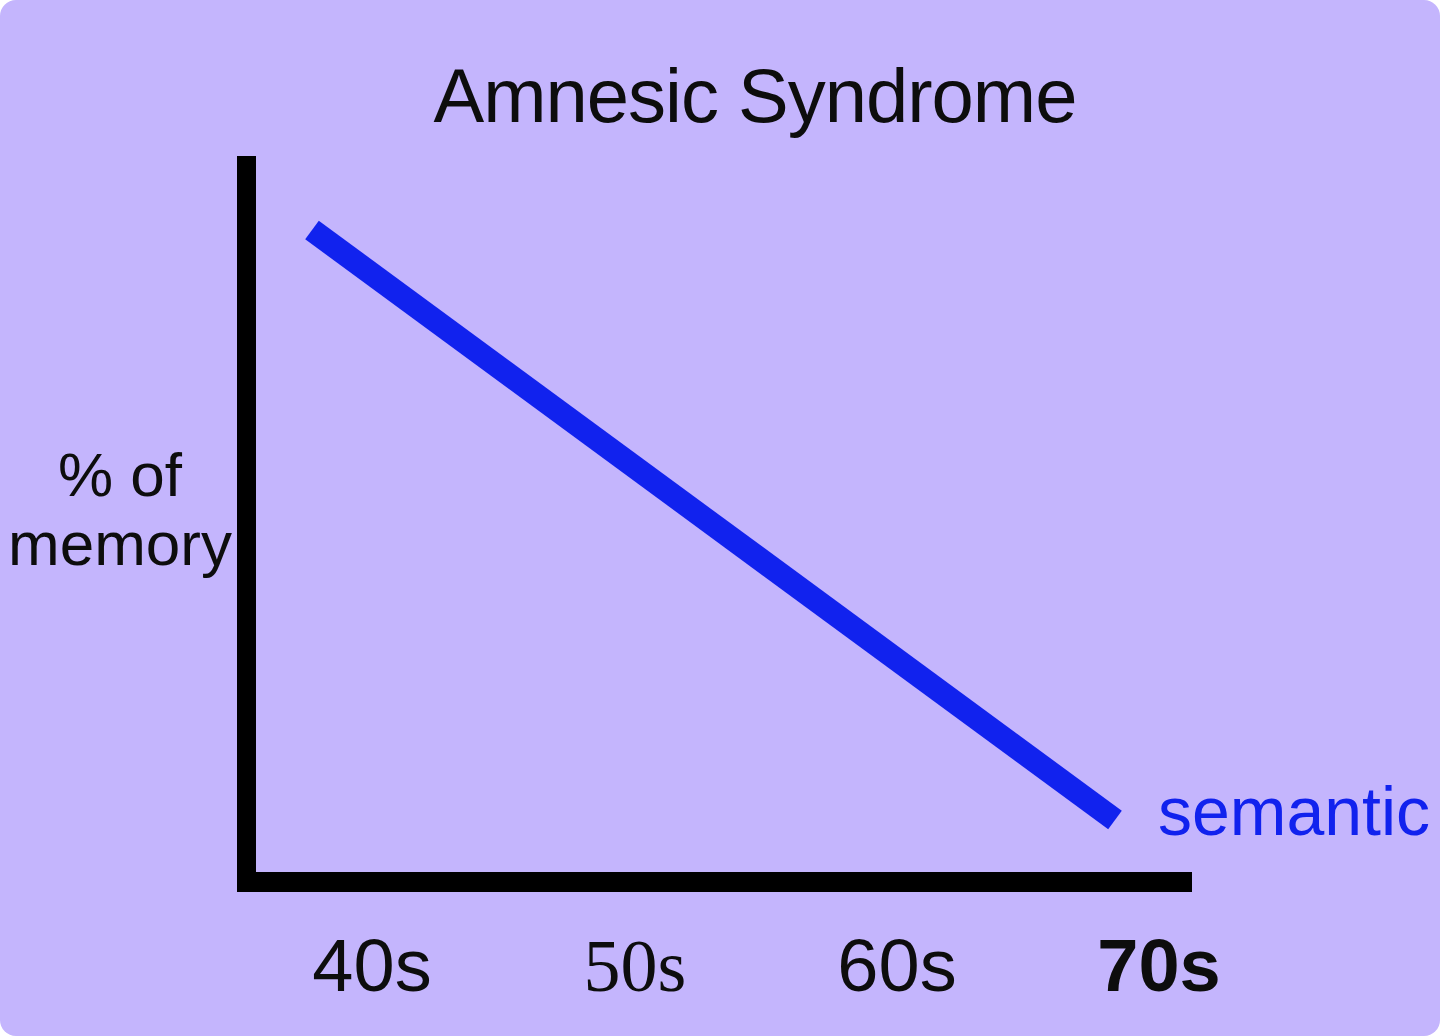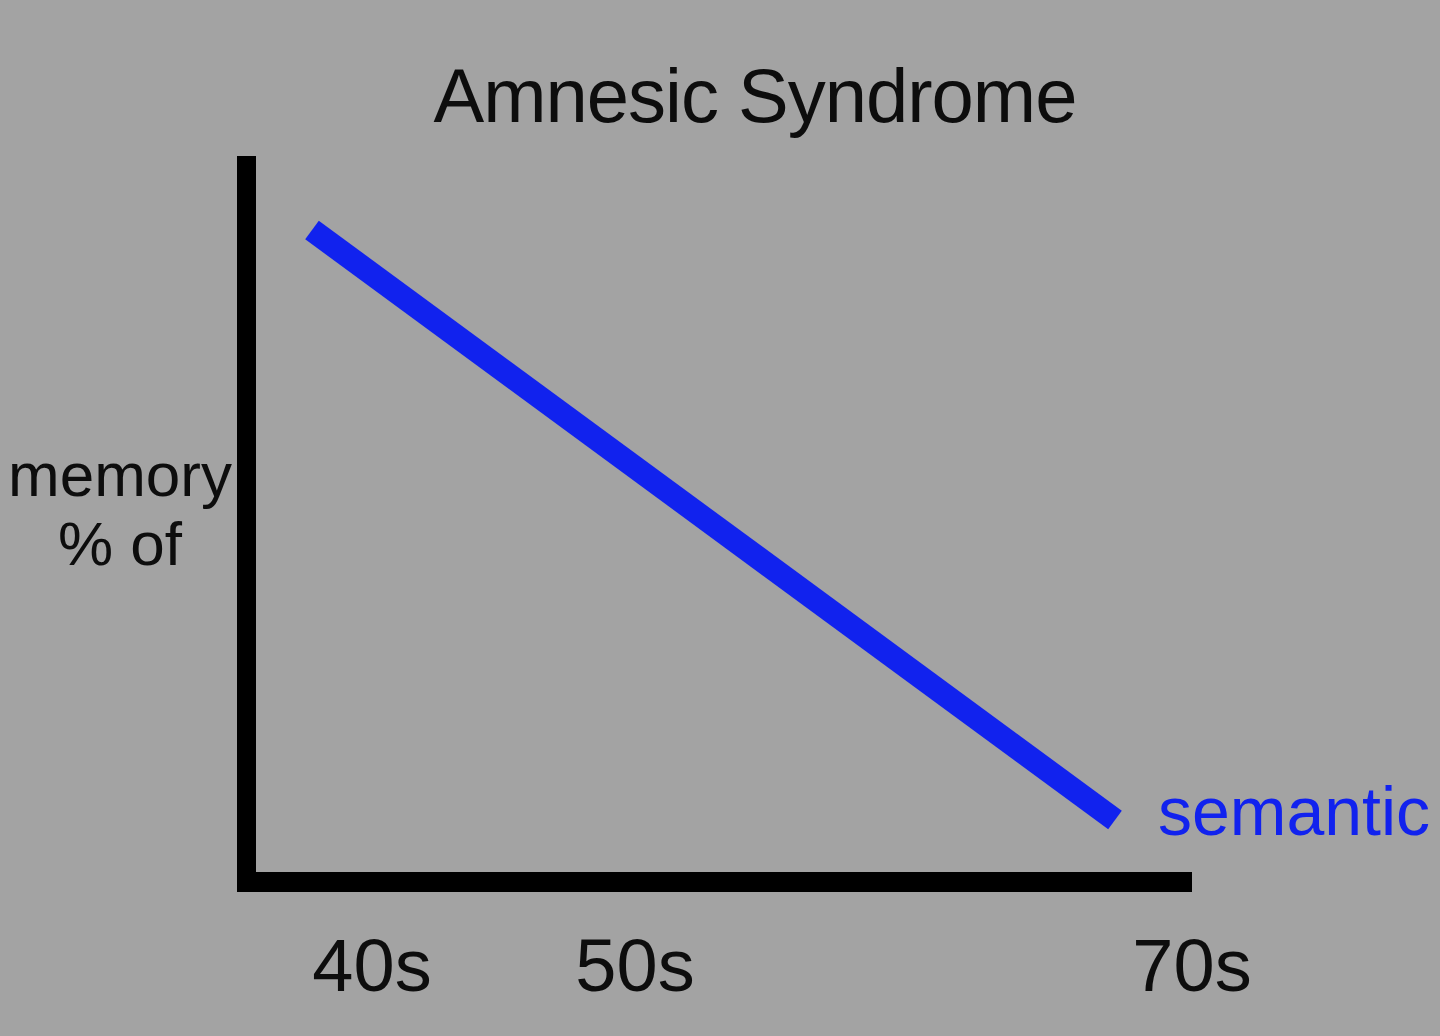--- a/index.html
+++ b/index.html
@@ -107,39 +107,40 @@
     left: 1158px;
     top: 776px;
     font-size: 68px;
     line-height: 1.05;
     white-space: nowrap;
   }
 </style>
 </head>
 <body>
 
-<div id="stage" style="background: #a3a3a3;">
+<div id="stage" style="background: #c4b5fd; border-radius: 16px;">
 
   <div class="chart-title">Amnesic Syndrome</div>
 
   <div class="plot-area">
     <div class="axis-y" style="background: rgb(0, 0, 0);"></div>
     <div class="axis-x" style="background: rgb(0, 0, 0);"></div>
   </div>
 
   <svg class="series-svg" viewBox="0 0 1440 1036">
     <line id="series-semantic" x1="312" y1="230" x2="1115" y2="820" stroke="#1122EE" stroke-width="23" stroke-linecap="butt"></line>
   </svg>
 
   <div class="ylabel">
+    <span>% of</span>
     <span>memory</span>
-    <span>% of</span>
   </div>
 
   <div class="xticks">
     <div class="xtick" style="left:336px;">40s</div>
-    <div class="xtick" style="left:599px;">50s</div>
-    <div class="xtick" style="left:1156px;">70s</div>
+    <div class="xtick" style="left:599px;font-family:Liberation Serif, serif;">50s</div>
+    <div class="xtick" style="left:861px;">60s</div>
+    <div class="xtick" style="left:1123px;font-weight:bold;">70s</div>
   </div>
 
   <div class="legend-label" id="legend-semantic" style="color: rgb(17, 34, 238);">semantic</div>
 
 </div>
 
 </body></html>

